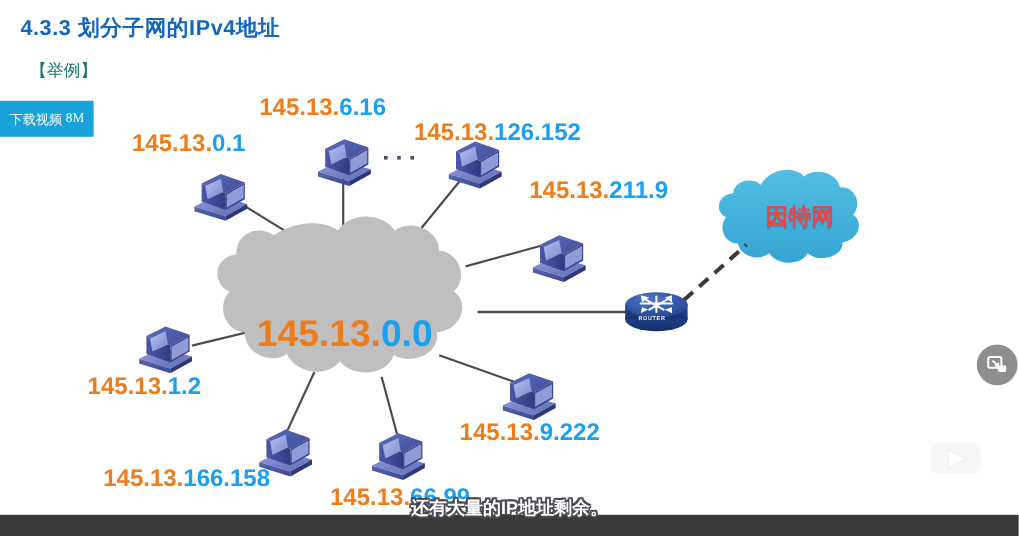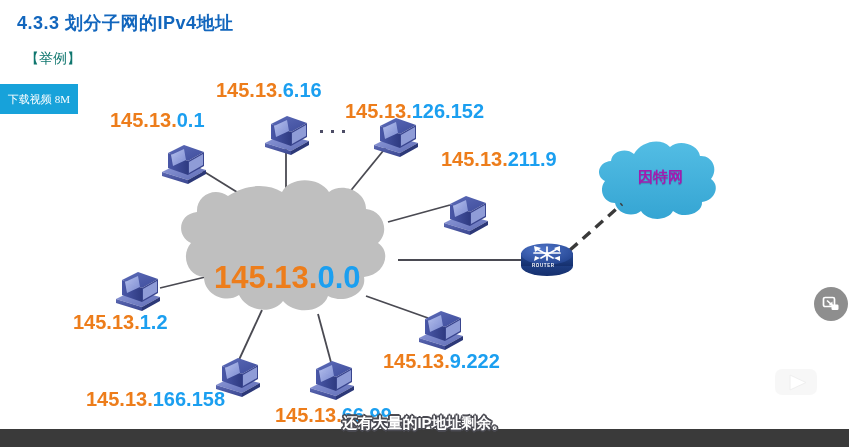--- a/index.html
+++ b/index.html
@@ -50,21 +50,21 @@
     white-space:nowrap;
     letter-spacing:0px;
   }
   .ip .net  { color:#ed7d1b; }
   .ip .host { color:#1b9ff0; }
   .ip-big { font-size:31px;margin-top:24px; }
 
   
   .inet-label {
     position:absolute;
-    color:#a21caf; font-size:15px; font-weight:bold;
+    color:#ef4444; font-size:19px; font-weight:bold;
     white-space:nowrap;
     text-shadow:0 1px 1px rgba(0,0,0,.18);
   }
 
   
   .router-cap {
     position:absolute;
     font-size:4.5px; font-weight:bold; color:#ffffff;
     letter-spacing:.6px;
     white-space:nowrap;

